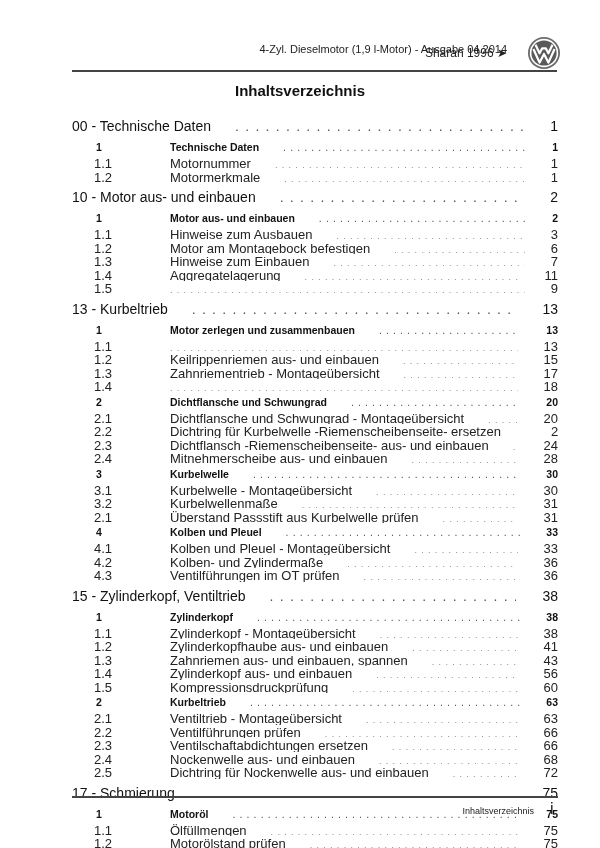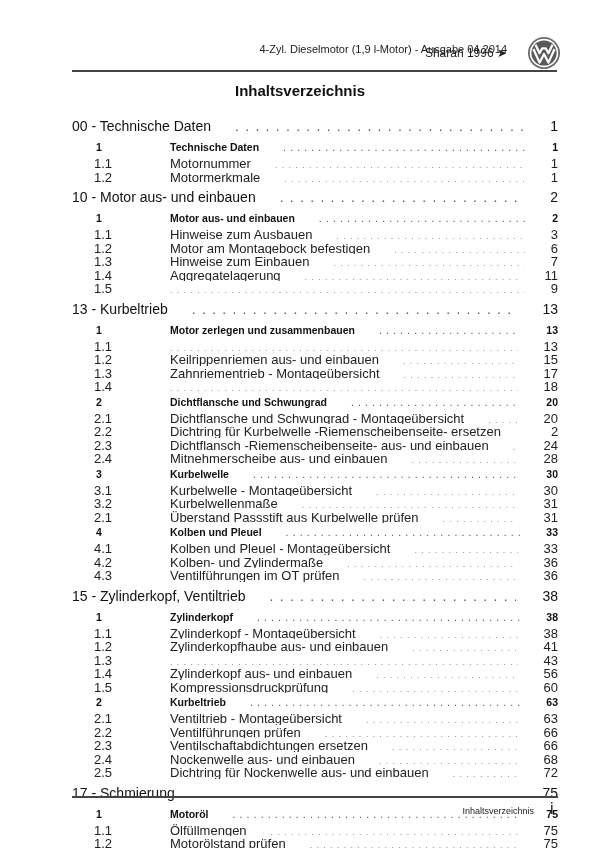--- a/index.html
+++ b/index.html
@@ -251,20 +251,21 @@
         <span class="page">38</span>
       </div>
       <div class="row sub">
         <span class="num">1.2</span>
         <span class="title">Zylinderkopfhaube aus- und einbauen</span>
         <span class="leader"></span>
         <span class="page">41</span>
       </div>
       <div class="row sub">
         <span class="num">1.3</span>
+        <span class="title">Zahnriemen aus- und einbauen, spannen</span>
         <span class="leader"></span>
         <span class="page">43</span>
       </div>
       <div class="row sub">
         <span class="num">1.4</span>
         <span class="title">Zylinderkopf aus- und einbauen</span>
         <span class="leader"></span>
         <span class="page">56</span>
       </div>
       <div class="row sub">

